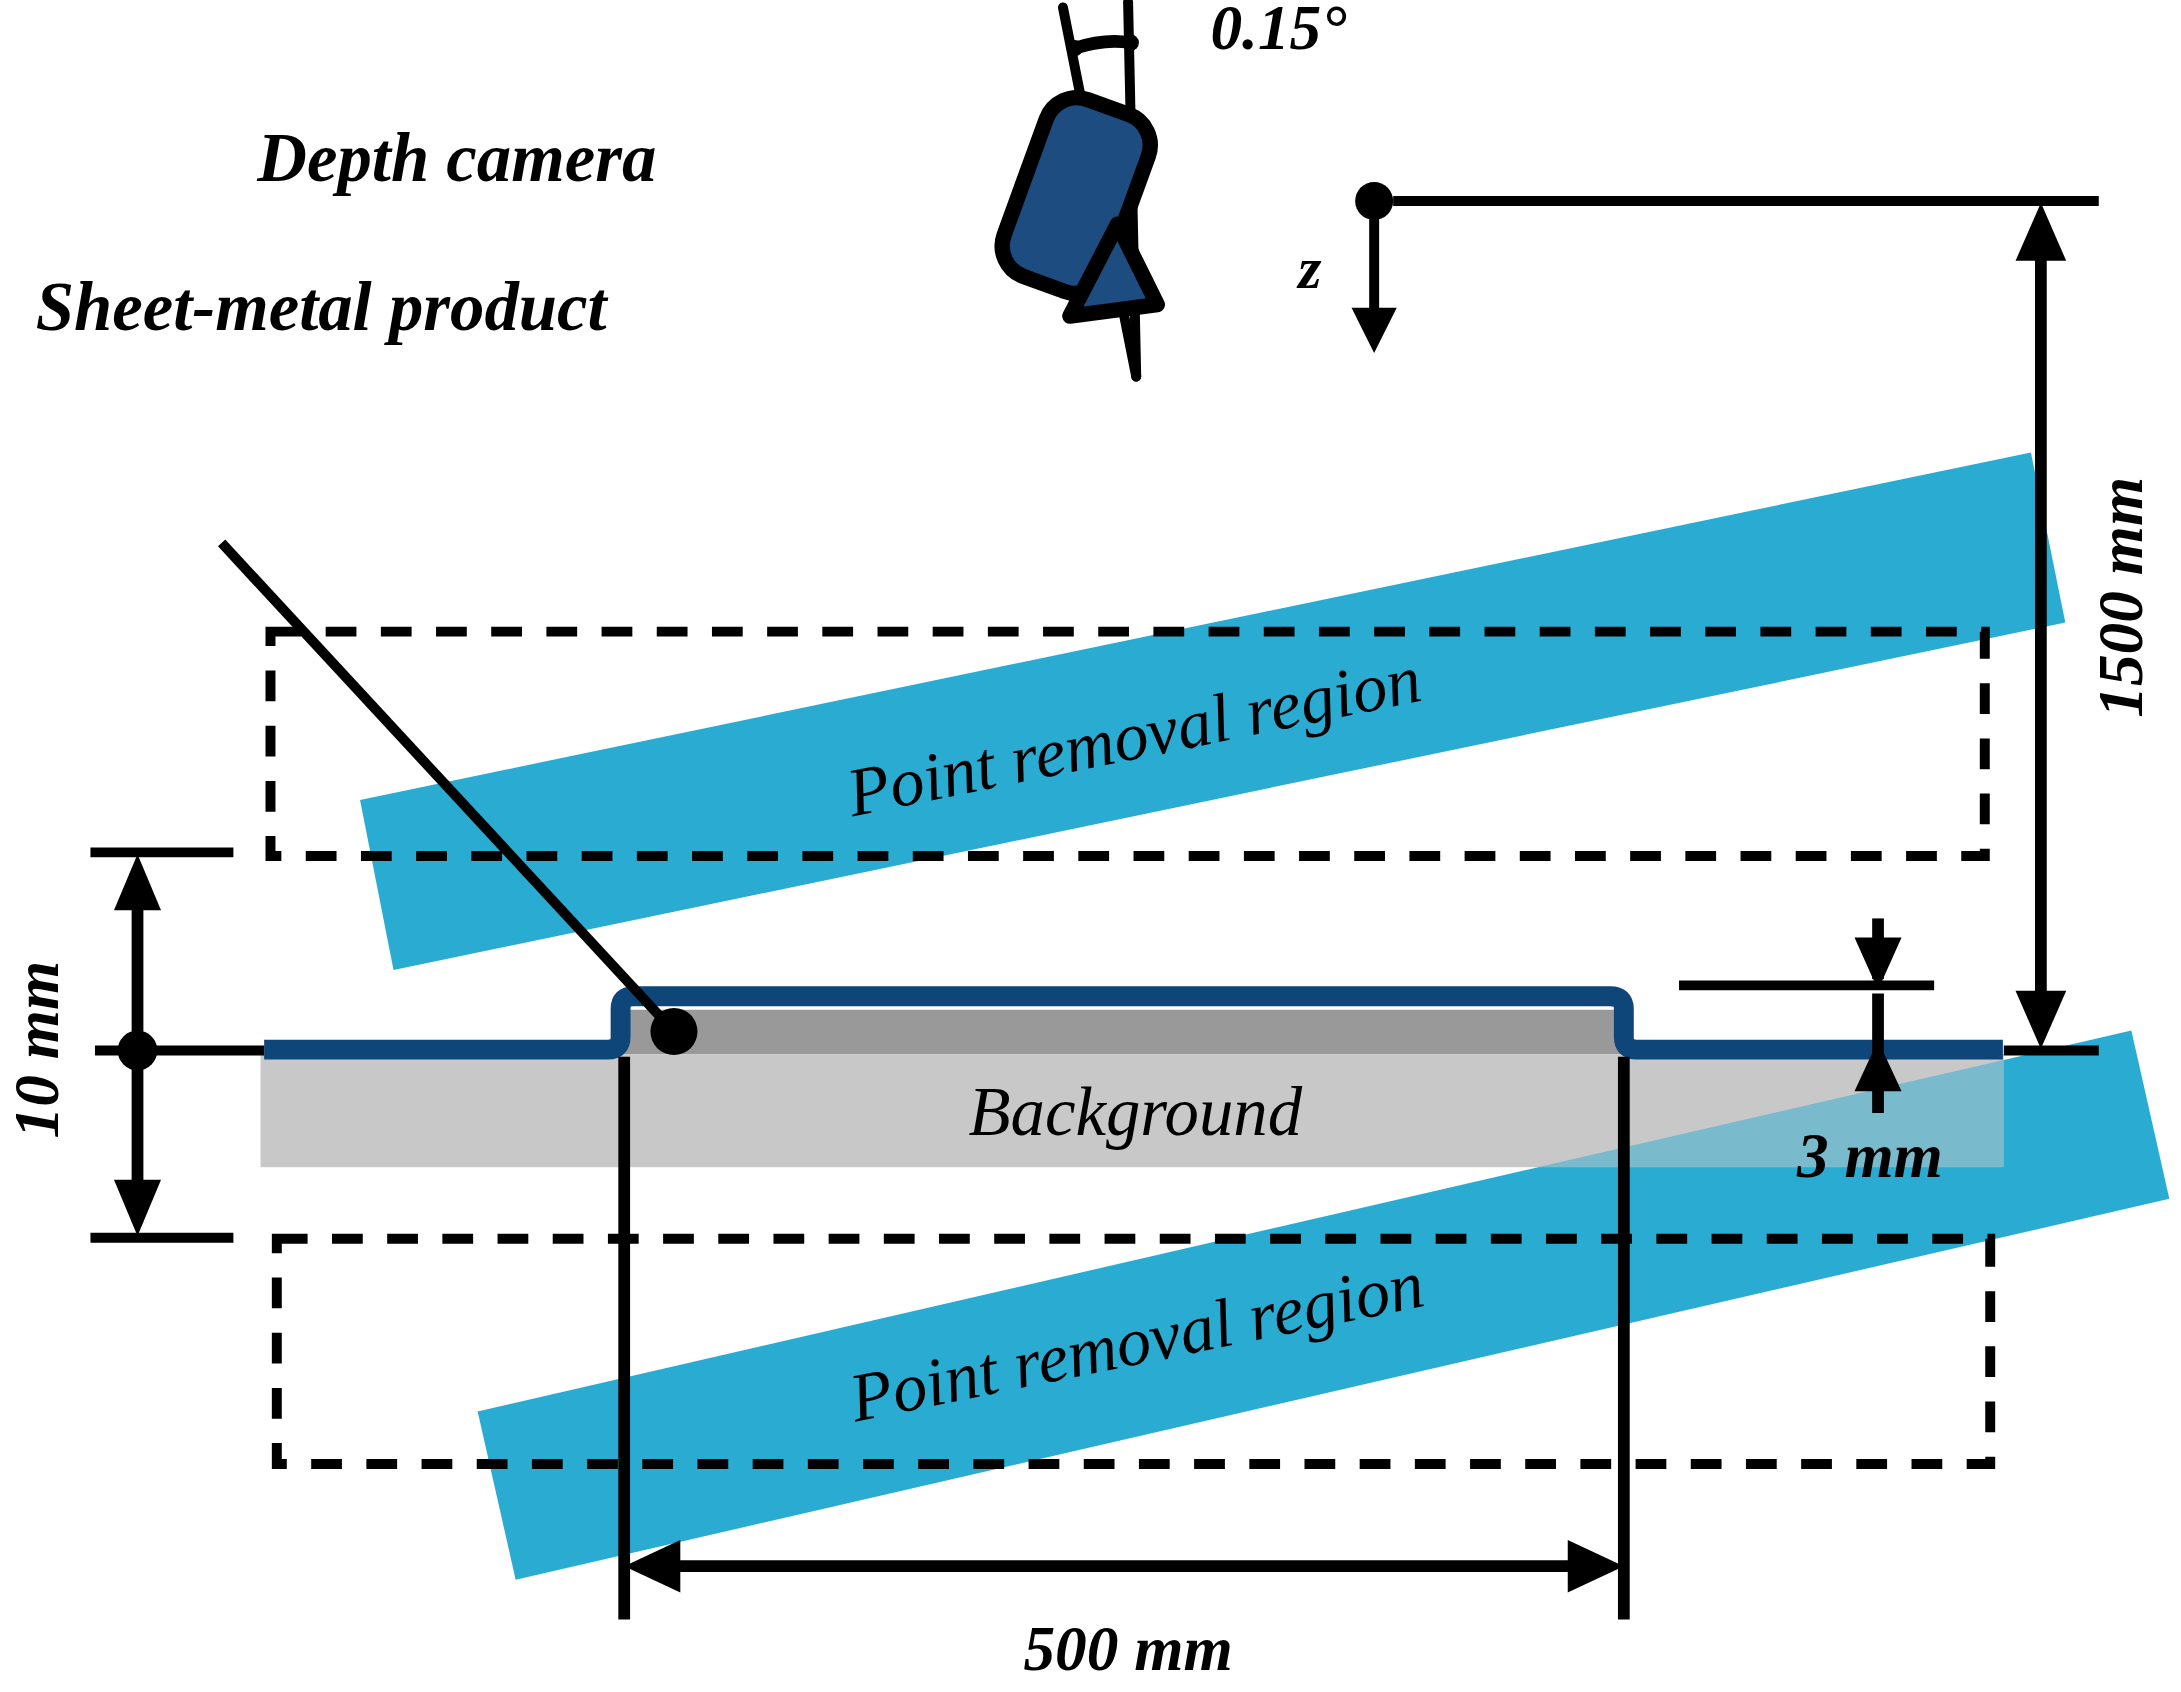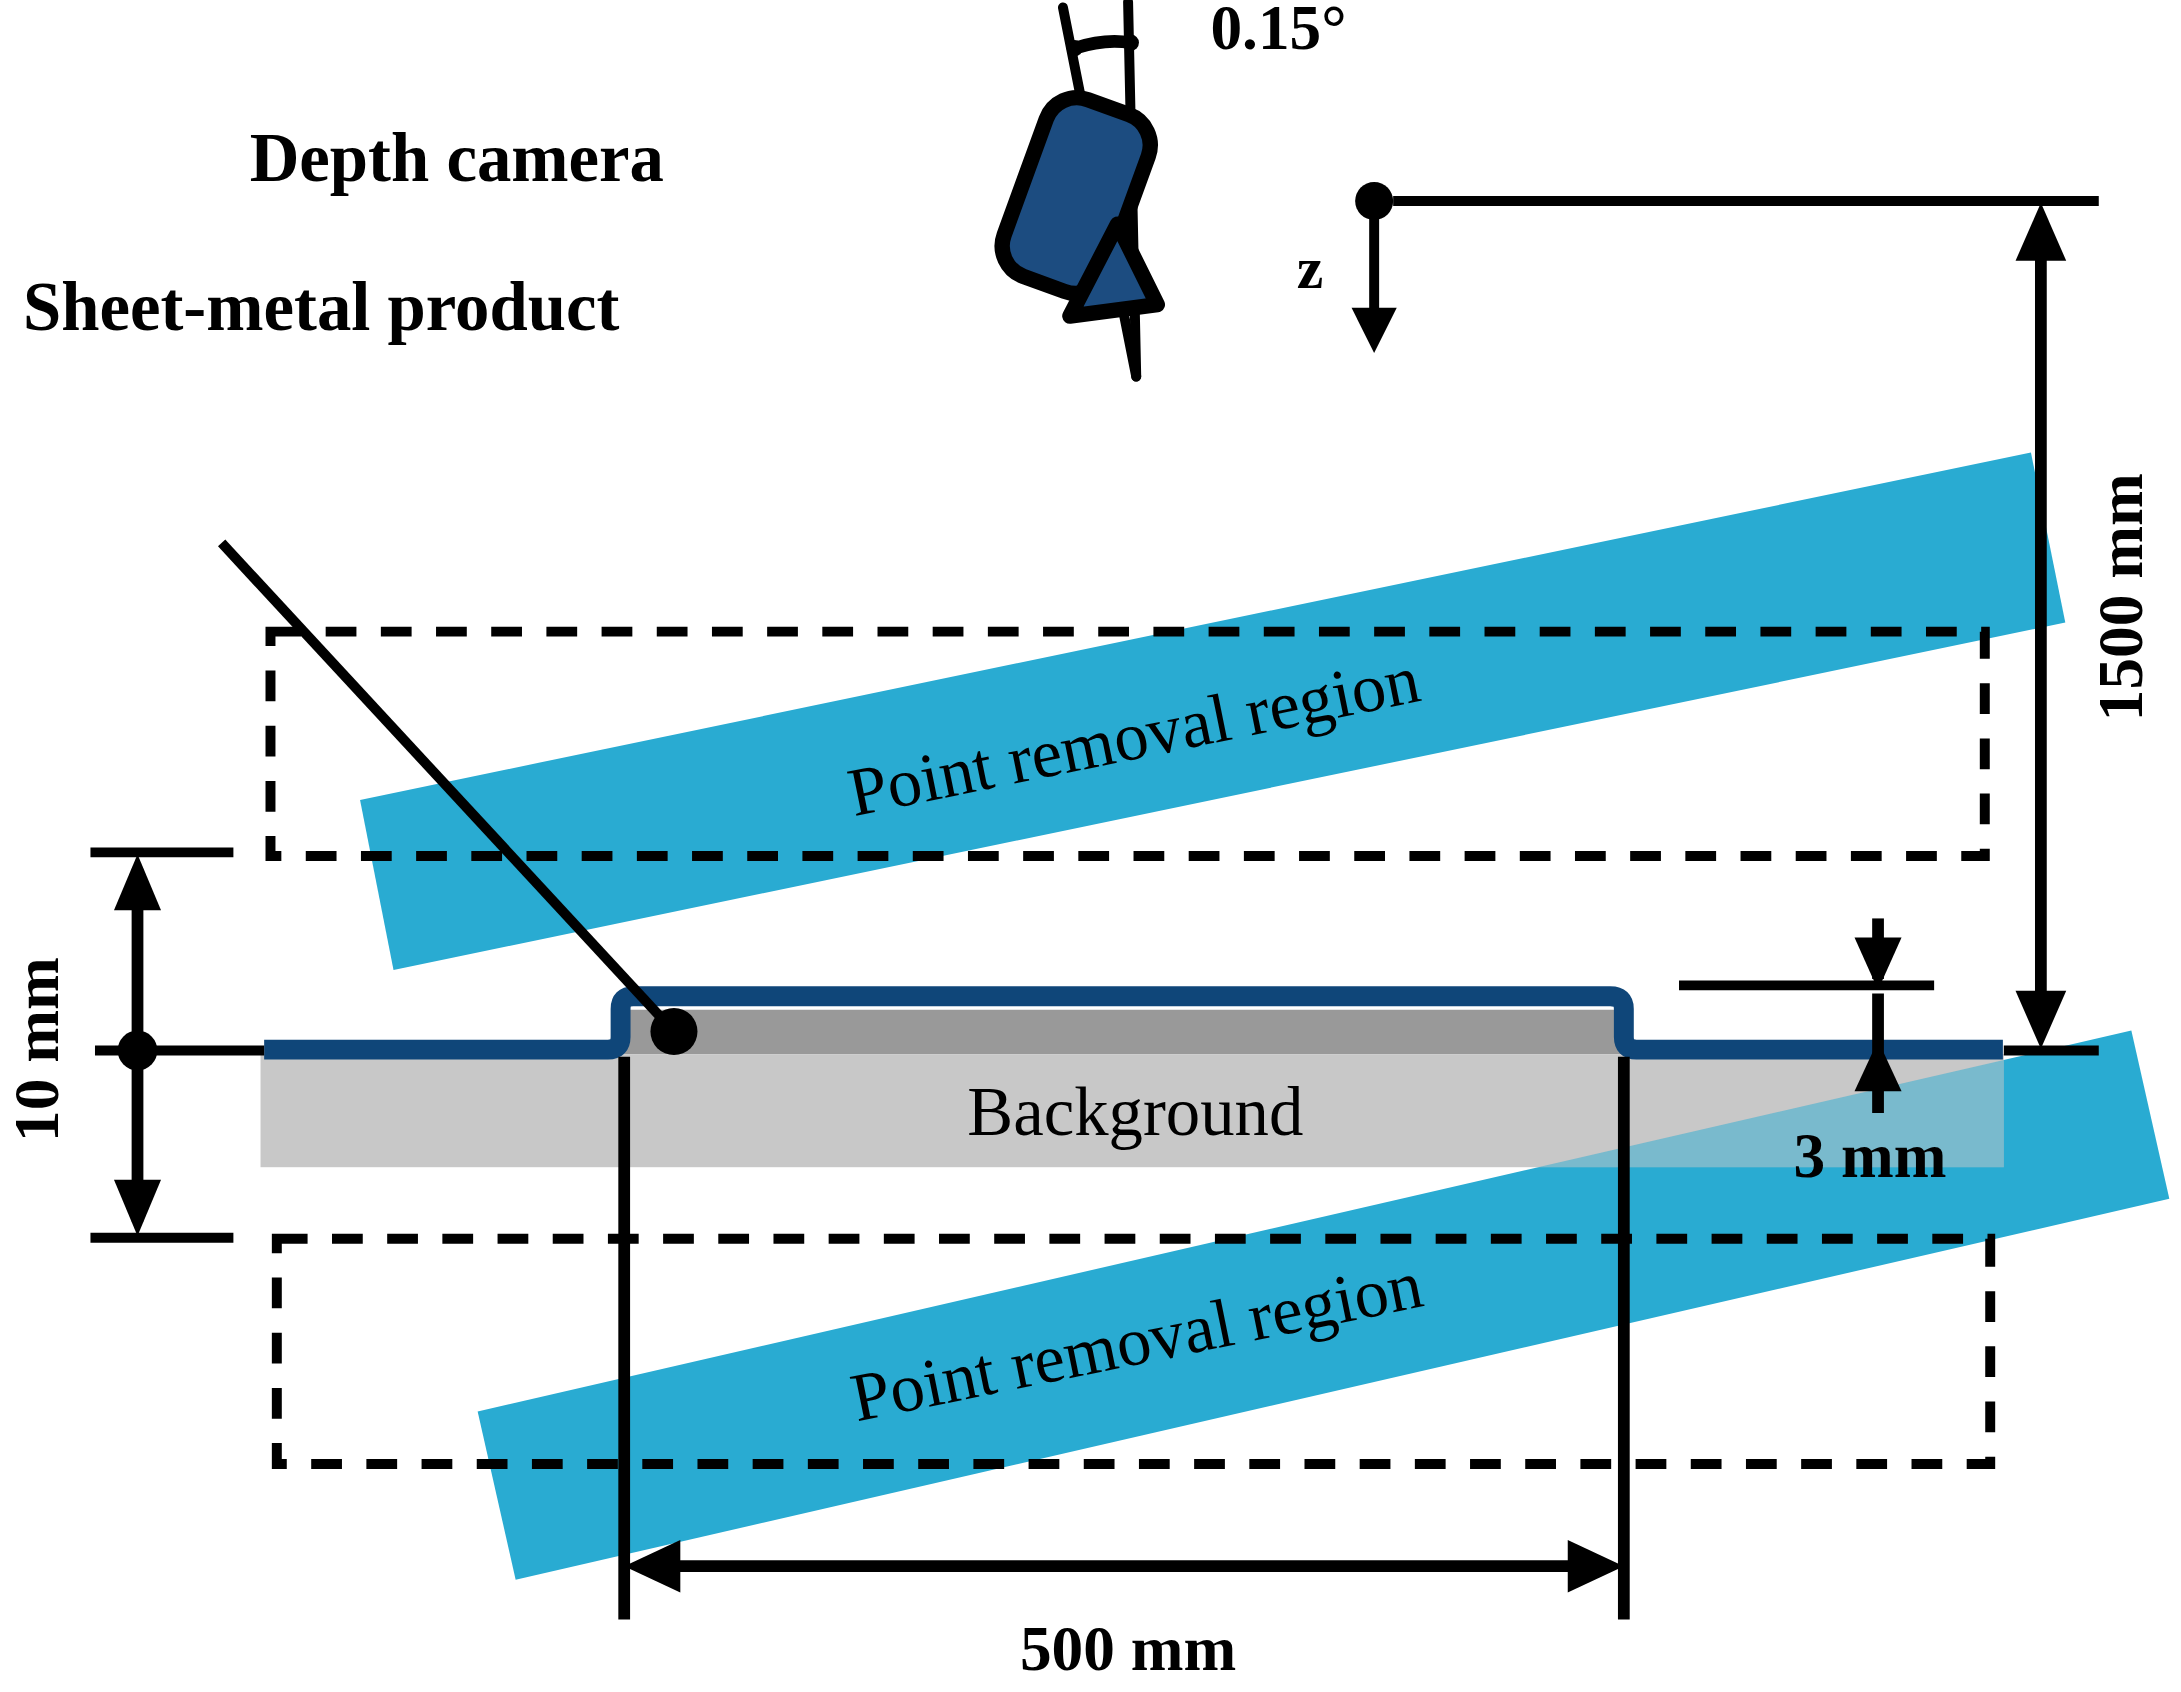--- a/index.html
+++ b/index.html
@@ -10,20 +10,21 @@
   body {
     width: 2182px;
     height: 1693px;
     overflow: hidden;
     font-family: "Liberation Serif", "DejaVu Serif", serif;
   }
   #diagram-root {
     position: relative;
     width: 2182px;
     height: 1690px;
+    font-style: italic;
   }
   svg.stage {
     position: absolute;
     left: 0;
     top: 0;
     width: 2182px;
     height: 1693px;
     display: block;
   }
   text {

